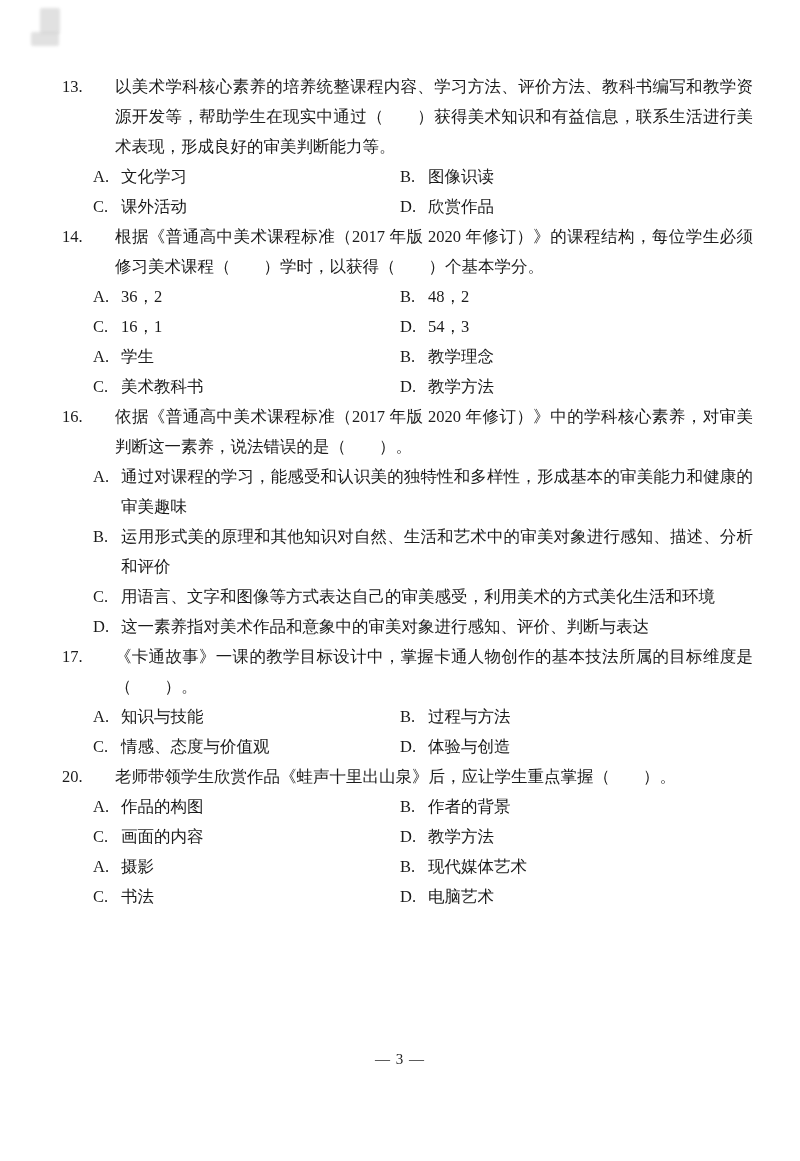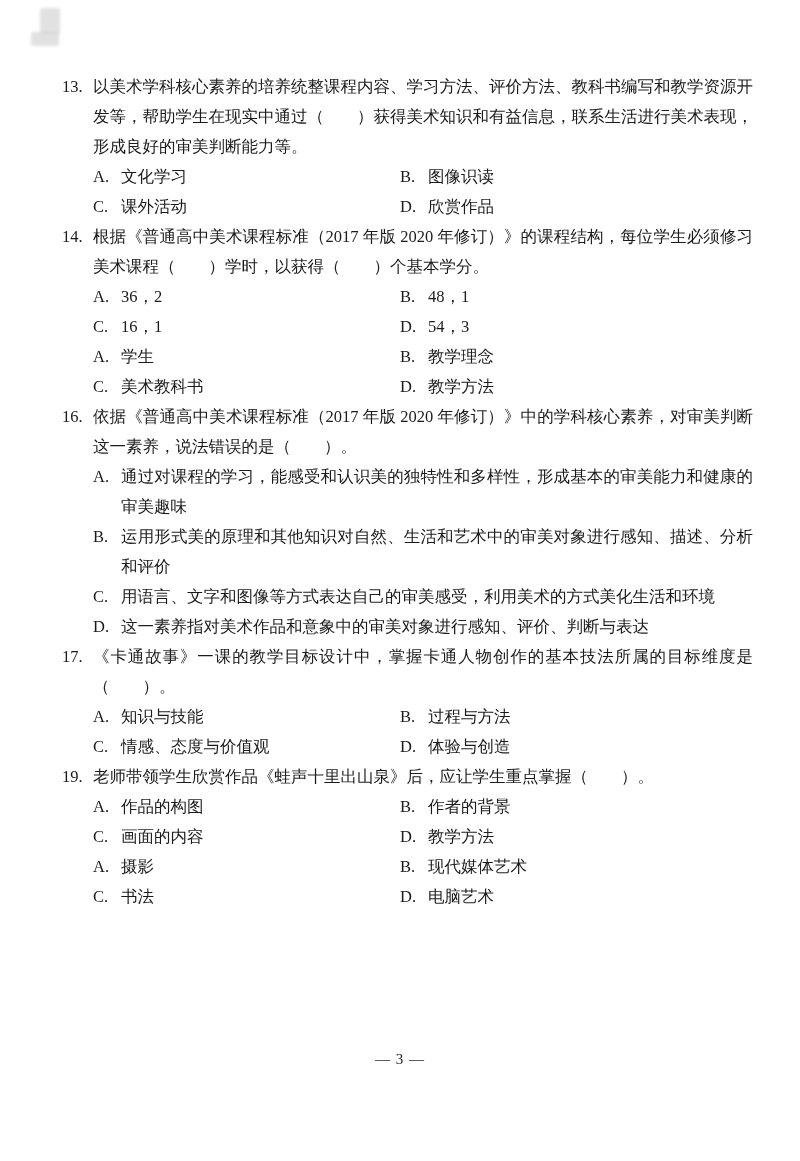--- a/index.html
+++ b/index.html
@@ -16,21 +16,21 @@
   }
   .page-content {
     position: absolute;
     top: 72px;
     left: 62px;
     right: 47px;
   }
   .question { text-align: justify; }
   .stem { display: flex; }
   .qnum { width: 31px; flex-shrink: 0; }
-  .stem-text { flex: 1; text-align: justify; }
+  .stem-text { flex: 1; text-align: justify; margin-left: 22px; }
   .options { padding-left: 31px; }
   .opt-row { display: flex; }
   .opt-cell { display: flex; }
   .opt-cell.col1 { width: 307px; flex-shrink: 0; }
   .opt-cell.col2 { flex: 1; }
   .opt-label { width: 28px; flex-shrink: 0; }
   .opt-text { flex: 1; }
   .opt-full { display: flex; text-align: justify; }
   .footer {
     position: absolute;
@@ -93,21 +93,21 @@
         <span class="stem-text">根据《普通高中美术课程标准（2017 年版 2020 年修订）》的课程结构，每位学生必须修习美术课程（　　）学时，以获得（　　）个基本学分。</span>
       </div>
       <div class="options">
         <div class="opt-row">
           <div class="opt-cell col1">
             <span class="opt-label">A.</span>
             <span class="opt-text">36，2</span>
           </div>
           <div class="opt-cell col2">
             <span class="opt-label">B.</span>
-            <span class="opt-text">48，1</span>
+            <span class="opt-text">48，2</span>
           </div>
         </div>
         <div class="opt-row">
           <div class="opt-cell col1">
             <span class="opt-label">C.</span>
             <span class="opt-text">16，1</span>
           </div>
           <div class="opt-cell col2">
             <span class="opt-label">D.</span>
             <span class="opt-text">54，3</span>
@@ -186,21 +186,21 @@
           </div>
           <div class="opt-cell col2">
             <span class="opt-label">D.</span>
             <span class="opt-text">体验与创造</span>
           </div>
         </div>
       </div>
     </div>
     <div class="question">
       <div class="stem">
-        <span class="qnum">19.</span>
+        <span class="qnum">20.</span>
         <span class="stem-text">老师带领学生欣赏作品《蛙声十里出山泉》后，应让学生重点掌握（　　）。</span>
       </div>
       <div class="options">
         <div class="opt-row">
           <div class="opt-cell col1">
             <span class="opt-label">A.</span>
             <span class="opt-text">作品的构图</span>
           </div>
           <div class="opt-cell col2">
             <span class="opt-label">B.</span>

